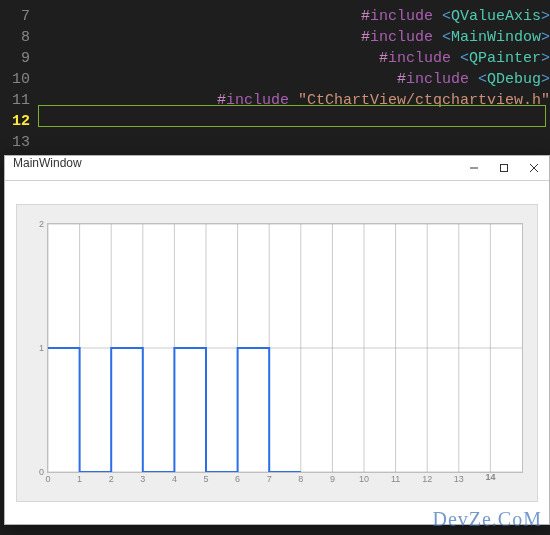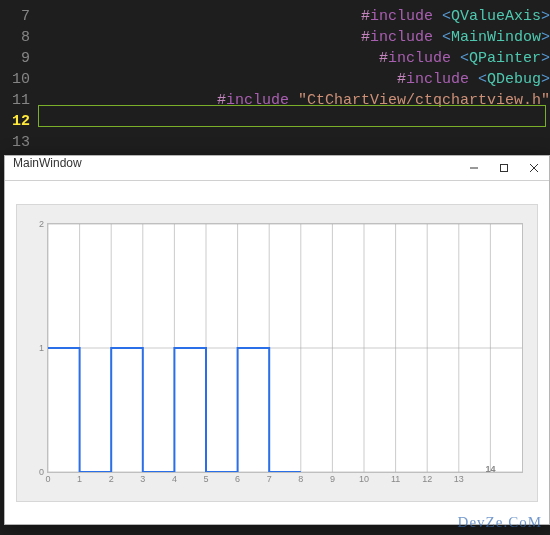--- a/index.html
+++ b/index.html
@@ -135,21 +135,21 @@
     bottom: 4px;
     text-align: right;
     pointer-events: none;
     opacity: 0.7;
   }
   .watermark .wm1 {
     font-size: 22px; color: #5a8fd9; font-weight: bold; letter-spacing: 2px;
     text-shadow: 0 0 2px #fff;
   }
   .watermark .wm2 {
-    font-size: 15px; color: #3a6fb9; font-family: Georgia, serif; letter-spacing: 1px;
+    font-size: 20px; color: #3a6fb9; font-family: Georgia, serif; letter-spacing: 1px;
   }
 </style>
 </head>
 <body>
 
 <div class="tabbar"></div>
 
 <div class="editor">
   <div class="gutter">
       <div class="ln">7</div>
@@ -225,21 +225,21 @@
         <div class="tick-label" style="left: 157.4px; top: 269px;">4</div>
         <div class="tick-label" style="left: 189px; top: 269px;">5</div>
         <div class="tick-label" style="left: 220.6px; top: 269px;">6</div>
         <div class="tick-label" style="left: 252.2px; top: 269px;">7</div>
         <div class="tick-label" style="left: 283.8px; top: 269px;">8</div>
         <div class="tick-label" style="left: 315.4px; top: 269px;">9</div>
         <div class="tick-label" style="left: 347px; top: 269px;">10</div>
         <div class="tick-label" style="left: 378.6px; top: 269px;">11</div>
         <div class="tick-label" style="left: 410.2px; top: 269px;">12</div>
         <div class="tick-label" style="left: 441.8px; top: 269px;">13</div>
-        <div class="tick-label" style="left: 473.4px; top: 259px; font-weight: bold;">14</div>
+        <div class="tick-label" style="left: 473.4px; top: 267px; font-weight: bold;">14</div>
         <div class="tick-label y" style="left: 27px; top: 267px;">0</div>
         <div class="tick-label y" style="left: 27px; top: 143px;">1</div>
         <div class="tick-label y" style="left: 27px; top: 19px;">2</div>
       </div>
   </div>
 </div>
 
 <div class="watermark">
   <div class="wm2">DevZe.CoM</div>
 </div>

